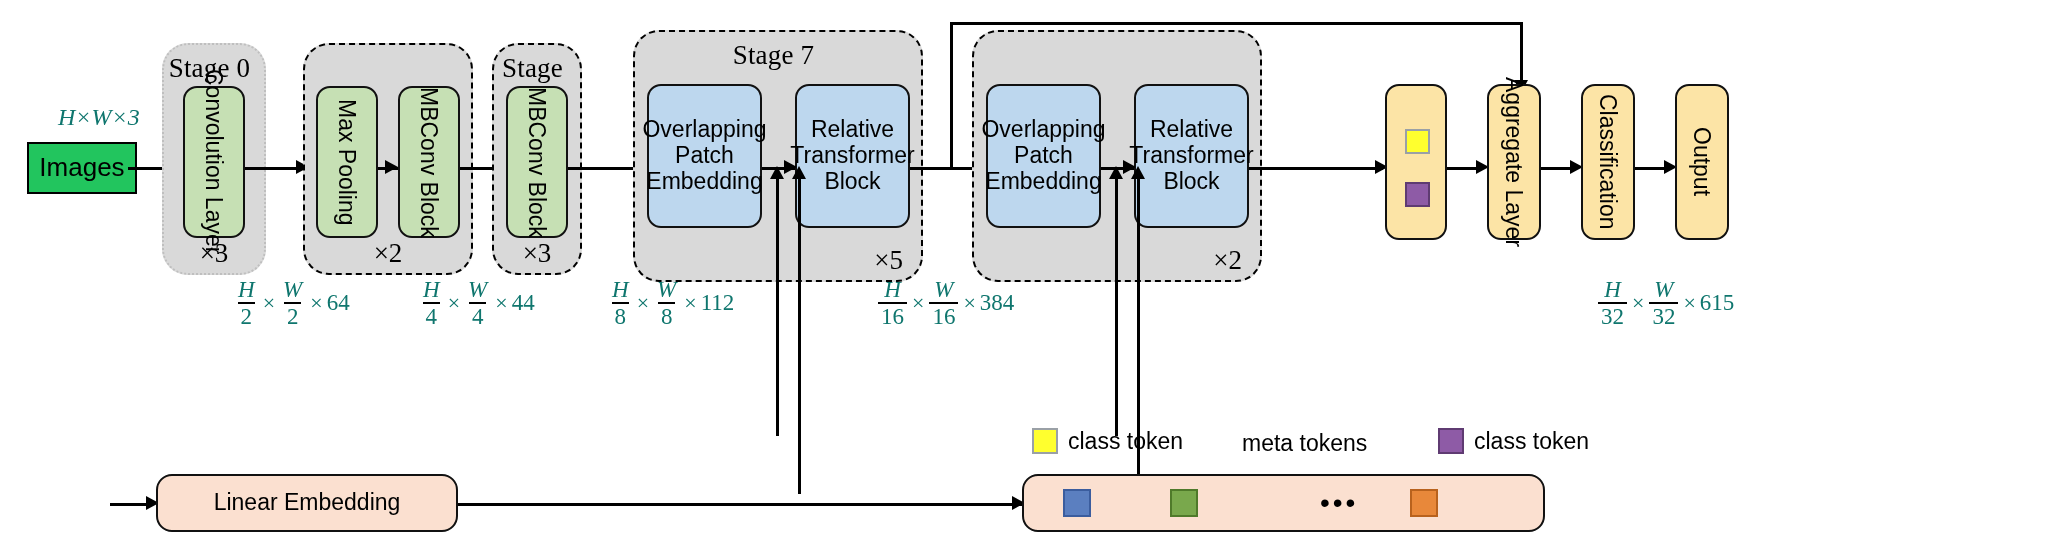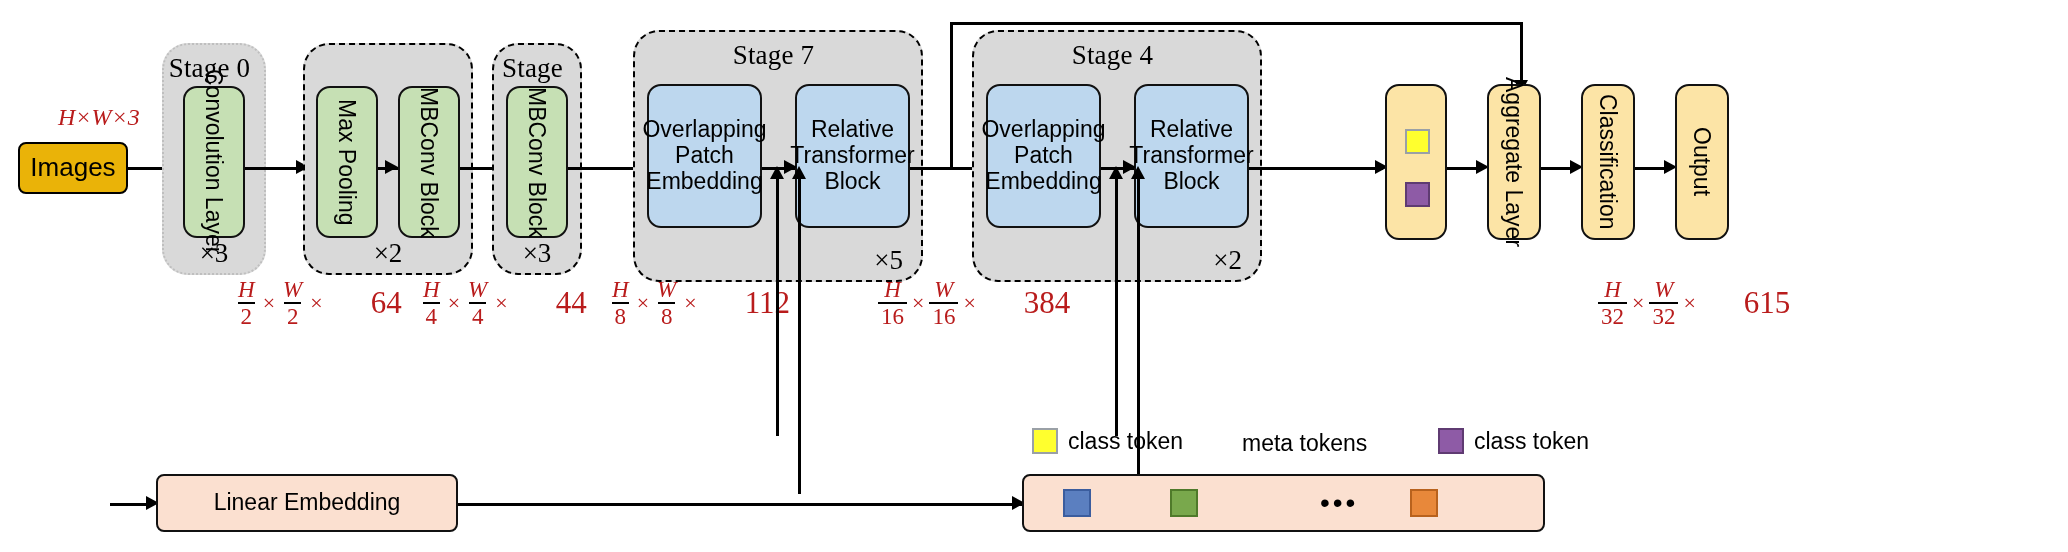--- a/index.html
+++ b/index.html
@@ -21,22 +21,22 @@
   .stage-rep{
     position:absolute;left:0;right:0;bottom:4px;text-align:center;
     font-family:"Liberation Serif",serif;font-size:27px;color:#000;
   }
 
   
   .blk{border:2.4px solid #111;border-radius:14px;display:flex;align-items:center;justify-content:center;}
   .blk.green{background:#c6e0b4;}
   .blk.blue{background:#bdd7ee;}
   .blk.yellow{background:#fce4a6;}
-  .blk.peach{background:#fbe0d0;border-radius:8px;}
-  .blk.white{background:#eab308;border-radius:8px;border:2.4px solid #000;}
+  .blk.peach{background:#fbe0d0;border-radius:16px;}
+  .blk.white{background:#22c55e;border-radius:0;border:2.4px solid #000;margin-left:9px;}
 
   .vtext{
     writing-mode:vertical-rl;text-orientation:mixed;
     font-size:23px;line-height:1.05;color:#000;white-space:nowrap;
     font-family:"Liberation Sans",sans-serif;
   }
   .htext{font-size:23px;line-height:1.12;color:#000;text-align:center;
     font-family:"Liberation Sans",sans-serif;}
   .htext.big{font-size:26px;}
 
@@ -49,27 +49,27 @@
     border-left:13px solid #000;}
   .arrowU{position:absolute;width:0;height:0;
     border-left:7.5px solid transparent;border-right:7.5px solid transparent;
     border-bottom:13px solid #000;}
   .arrowD{position:absolute;width:0;height:0;
     border-left:7.5px solid transparent;border-right:7.5px solid transparent;
     border-top:13px solid #000;}
 
   
   .dim{position:absolute;font-family:"Liberation Serif",serif;font-size:24px;
-       color:#b91c1c;display:flex;align-items:center;white-space:nowrap;}
+       color:#0f766e;display:flex;align-items:center;white-space:nowrap;}
   .frac{display:inline-flex;flex-direction:column;align-items:center;
         vertical-align:middle;margin:0 2px;line-height:1;}
   .frac .num{font-style:italic;padding:0 3px 1px;font-size:23px;}
   .frac .den{border-top:2px solid #000;padding:1px 3px 0;font-size:23px;}
   .mx{padding:0 3px;font-size:22px;}
-  .tail{font-size:31px;padding-left:1px;margin-left:44px;}
+  .tail{font-size:23px;padding-left:1px;}
   .ital{font-style:italic;}
 
   
   .chip{position:absolute;border:2px solid;box-sizing:border-box;}
   .legend{position:absolute;font-size:23px;color:#000;white-space:nowrap;
           font-family:"Liberation Sans",sans-serif;}
   .dots{position:absolute;font-size:28px;letter-spacing:3px;color:#000;
         font-family:"Liberation Sans",sans-serif;}
 </style>
 </head>
@@ -195,21 +195,20 @@
 
   <div class="ln hline abs" style="left:910px;top:167px;width:130px;"></div>
   <div class="arrowR abs" style="left:1032px;top:160px;"></div>
 
   <div class="ln vline abs" style="left:950px;top:22px;height:148px;"></div>
   <div class="ln hline abs" style="left:950px;top:22px;width:572px;"></div>
   <div class="ln vline abs" style="left:1520px;top:22px;height:62px;"></div>
   <div class="arrowD abs" style="left:1514px;top:80px;"></div>
 
   <div class="abs stage dashed" style="left:972px;top:30px;width:290px;height:252px;">
-    <div class="stage-title">Stage 4</div>
     <div class="stage-rep" style="text-align:right;right:18px;left:auto;">×2</div>
   </div>
   <div class="abs blk blue" style="left:986px;top:84px;width:115px;height:144px;">
     <span class="htext">Overlapping Patch Embedding</span>
   </div>
   <div class="abs blk blue" style="left:1134px;top:84px;width:115px;height:144px;">
     <span class="htext">Relative Transformer Block</span>
   </div>
   <div class="ln hline abs" style="left:1101px;top:167px;width:33px;"></div>
   <div class="arrowR abs" style="left:1123px;top:160px;"></div>

